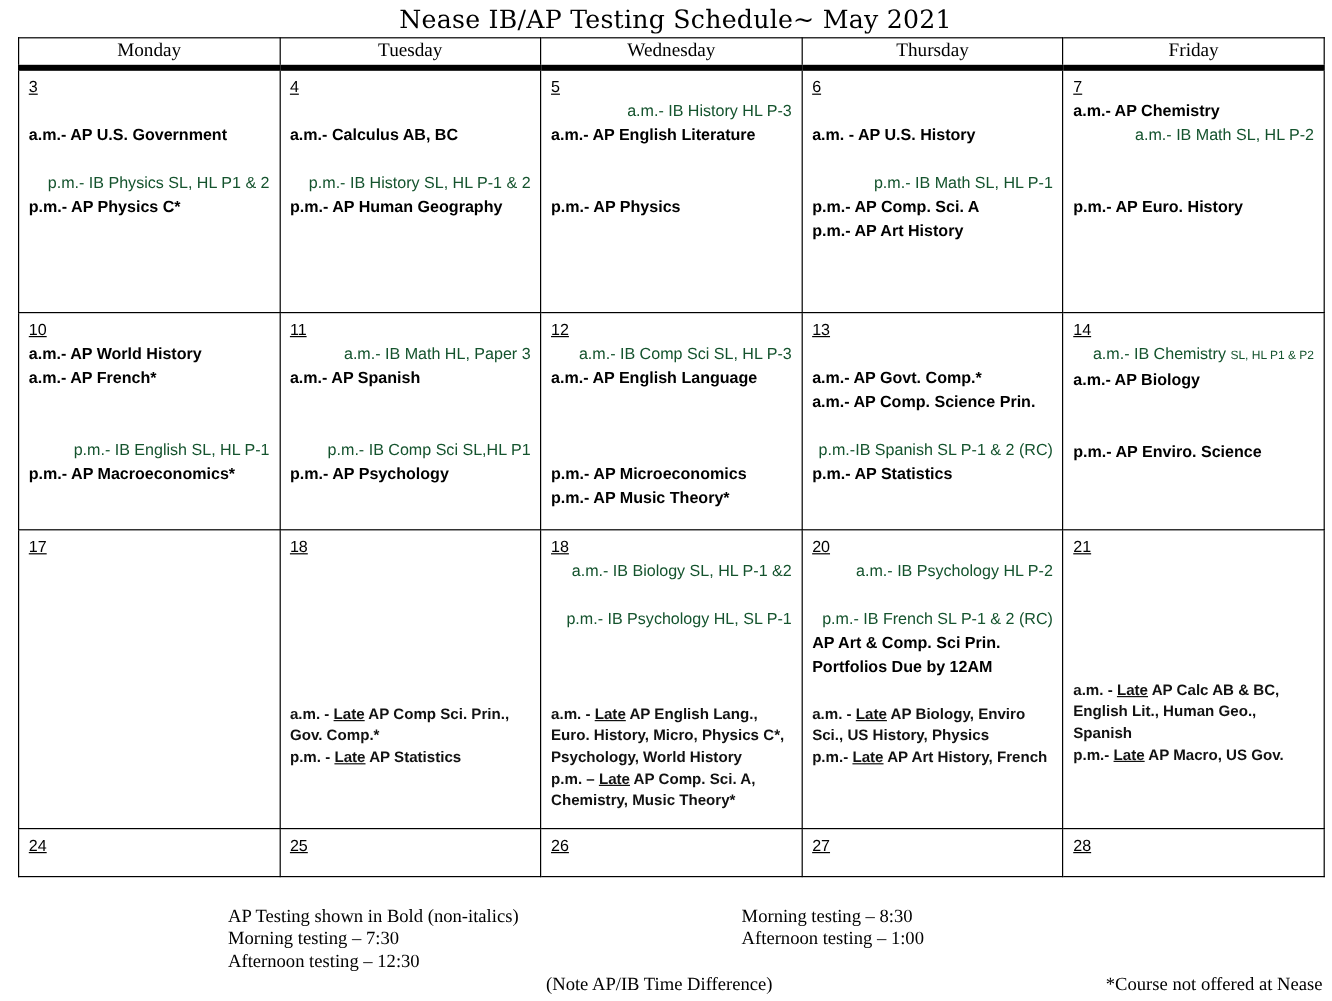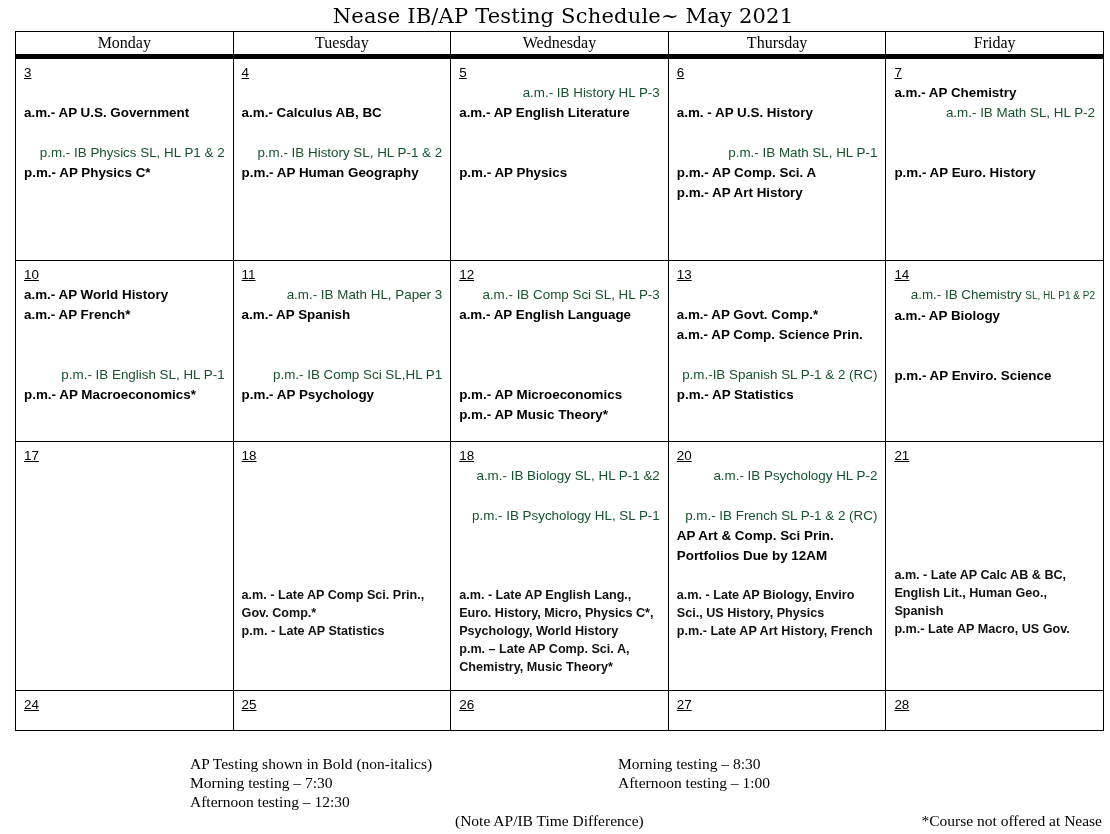--- a/index.html
+++ b/index.html
@@ -25,21 +25,21 @@
   .r2 td { height: 176px; }
   .r3 td { height: 244px; }
   .r4 td { height: 35px; }
   .dn { text-decoration: underline; display: block; margin-bottom: 0; }
   .ln { display: block; white-space: nowrap; }
   .b { font-weight: bold; }
   .i { color: #14532d; text-align: right; }
   .gap { display: block; height: 20px; }
   .small { font-size: 10px; }
   .late { display: block; font-weight: bold; font-size: 12.6px; line-height: 18px; color: #111; }
-  .u { }
+  .u { text-decoration: underline; }
   .legend { position: absolute; font-family: "Liberation Serif", serif; font-size: 15.5px; line-height: 19px; }
   .it { font-style: italic; }
 </style>
 </head>
 <body>
 
 <div class="title">Nease IB/AP Testing Schedule~ May 2021</div>
 
 <table class="cal">
   <thead>

